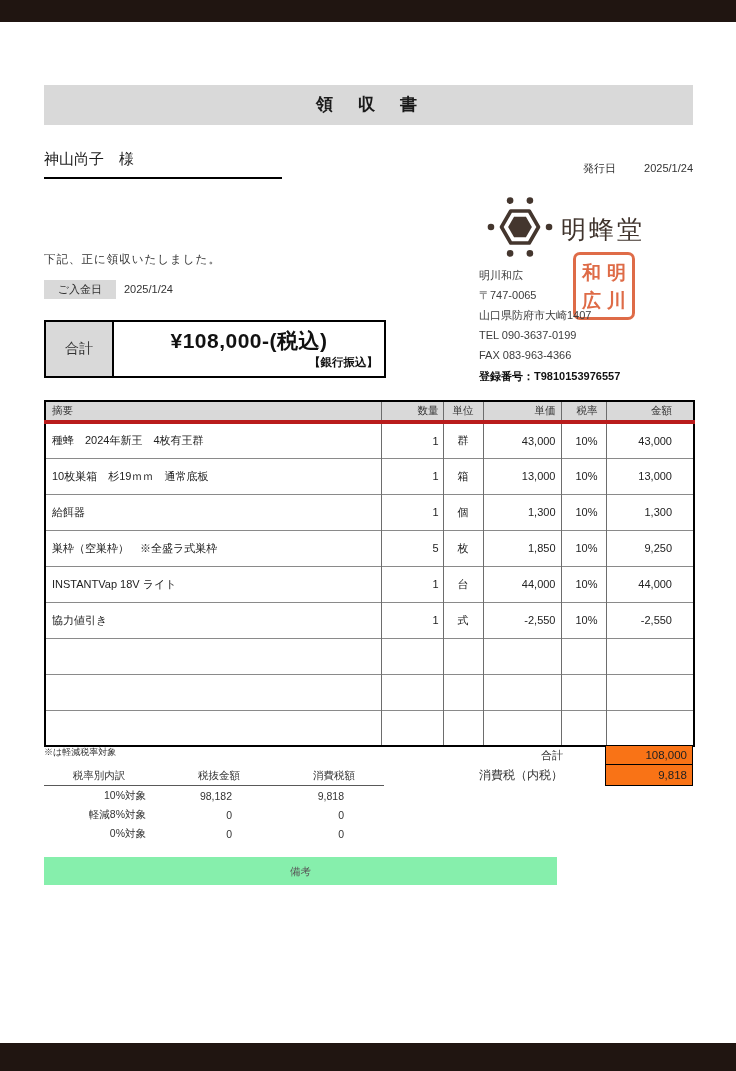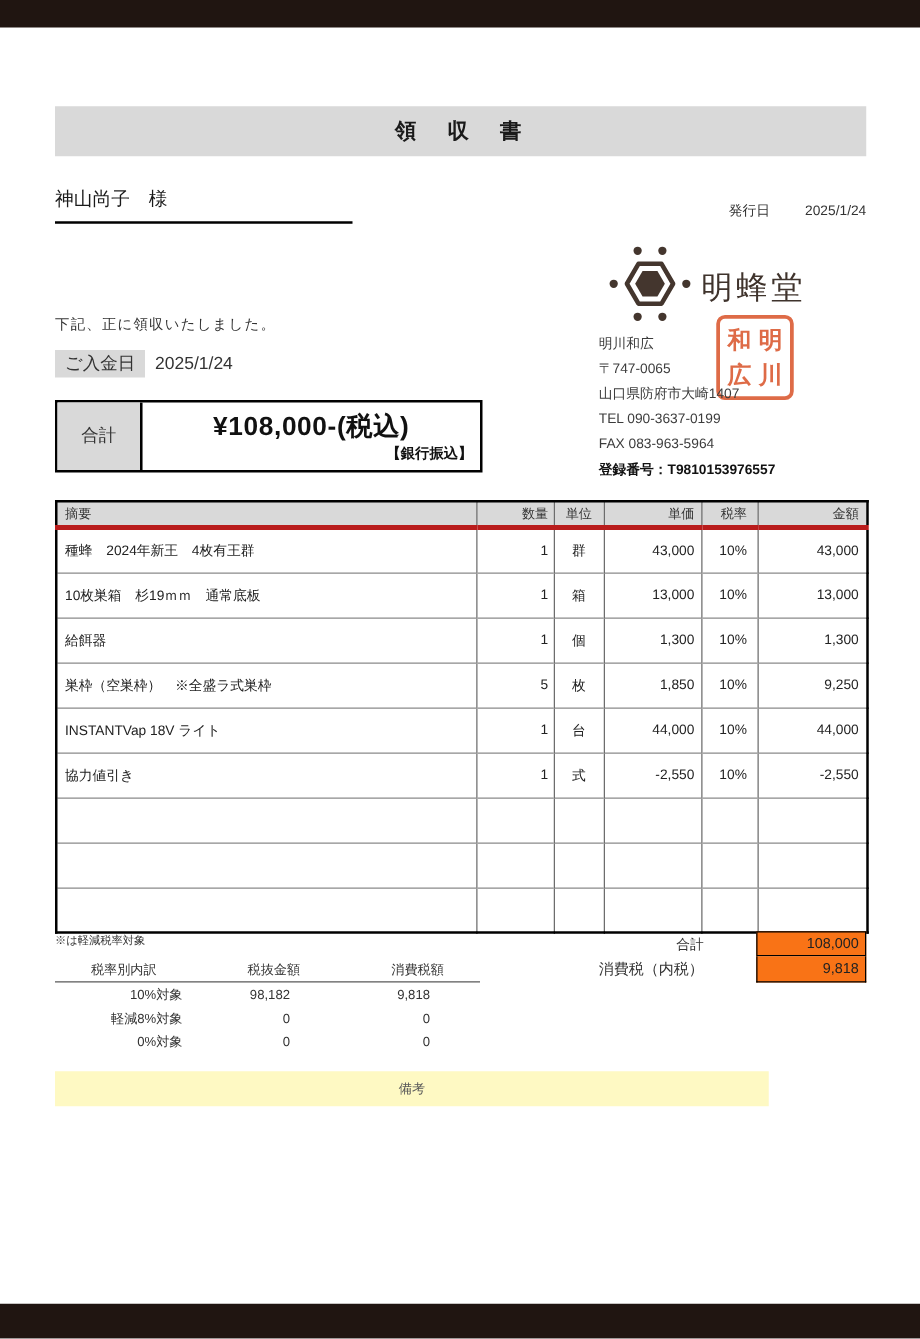--- a/index.html
+++ b/index.html
@@ -16,21 +16,21 @@
     font-size: 17px; font-weight: bold; letter-spacing: 4px; color: #1a1a1a; }
 
   .recipient { position: absolute; left: 44px; top: 150px; width: 238px;
     font-size: 15px; color: #1a1a1a; padding-bottom: 8px; border-bottom: 2px solid #000; }
 
   .issue { position: absolute; top: 161px; right: 43px; font-size: 11px; color: #333; }
   .issue .lbl { margin-right: 28px; }
 
   .statement { position: absolute; left: 44px; top: 228px; font-size: 11.5px; color: #333; letter-spacing: 1px; margin-top: 24px; }
 
-  .pay-date { position: absolute; left: 44px; top: 280px; font-size: 14px; color: #333; }
+  .pay-date { position: absolute; left: 44px; top: 280px; font-size: 11px; color: #333; }
   .pay-date .lbl { display: inline-block; background: #d9d9d9; width: 72px; text-align: center; padding: 2px 0; margin-right: 8px; }
 
   .total-box { position: absolute; left: 44px; top: 320px; width: 342px; height: 58px;
     border: 2px solid #000; display: flex; background: #fff; }
   .total-box .tlabel { width: 68px; background: #d9d9d9; border-right: 2px solid #000;
     display: flex; align-items: center; justify-content: center; font-size: 14px; color: #333; }
   .total-box .tbody { flex: 1; display: flex; flex-direction: column; justify-content: center; padding: 2px 6px 3px 6px; }
   .total-box .amount { text-align: center; font-size: 21px; font-weight: bold; color: #111; letter-spacing: 0.5px; }
   .total-box .method { text-align: right; font-size: 11.5px; font-weight: bold; color: #111; }
 
@@ -56,21 +56,21 @@
     height: 21px; border-bottom: 4px solid #b91c1c; }
   table.items td { height: 36px; font-size: 11px; color: #222; vertical-align: middle; }
   table.items td, table.items th { border-left: 1px solid #6d6d6d; }
   table.items td { border-top: 1px solid #8a8a8a; }
   table.items td:first-child, table.items th:first-child { border-left: none; }
   .col-desc  { width: 336px; text-align: left; padding-left: 6px; }
   .col-qty   { width: 62px;  text-align: right; padding-right: 4px; font-size: 11px; }
   .col-unit  { width: 40px;  text-align: center; font-size: 10px; }
   .col-price { width: 78px;  text-align: right; padding-right: 5px; font-size: 13px; }
   .col-tax   { width: 45px;  text-align: right; padding-right: 8px; font-size: 10px; }
-  .col-amt   { width: 88px;  text-align: right; padding-right: 6px; font-size: 13px; }
+  .col-amt   { width: 88px;  text-align: right; padding-right: 21px; font-size: 13px; }
   td.neg { color: #f93636; }
 
   
   .sum-row { position: absolute; left: 44px; width: 649px; display: flex; align-items: center; }
   .sum-total { top: 745px; height: 20px; }
   .sum-tax { top: 765px; height: 21px; }
   .sum-row .slabel { flex: 1; text-align: right; padding-right: 42px; font-size: 11px; color: #333; }
   .sum-tax .slabel { font-size: 12px; }
   .sum-row .sval { width: 88px; height: 100%; border: 1px solid #000; font-size: 11.5px;
     display: flex; align-items: center; justify-content: flex-end; padding-right: 5px; color: #222; background: #f97316; }
@@ -82,22 +82,22 @@
   .breakdown { position: absolute; left: 44px; top: 766px; width: 340px; font-size: 10.5px; color: #333; }
   .bd-row { display: flex; height: 19px; align-items: center; }
   .bd-head { border-bottom: 1px solid #595959; height: 20px; }
   .bd-c1 { width: 110px; text-align: center; }
   .bd-c2 { width: 130px; text-align: center; }
   .bd-c3 { width: 100px; text-align: center; }
   .bd-row.vals .bd-c1 { text-align: right; padding-right: 4px; width: 106px; }
   .bd-row.vals .bd-c2 { text-align: right; padding-right: 24px; width: 106px; }
   .bd-row.vals .bd-c3 { text-align: right; padding-right: 6px; width: 94px; }
 
-  .remarks-bar { position: absolute; left: 44px; top: 857px; width: 571px; height: 28px;
-    background: #fef9c3; text-align: center; line-height: 28px; font-size: 10.5px; color: #595959; }
+  .remarks-bar { position: absolute; left: 44px; top: 857px; width: 513px; height: 28px;
+    background: #86efac; text-align: center; line-height: 28px; font-size: 10.5px; color: #595959; }
 </style>
 </head>
 <body>
 
 <div class="page">
 
   <div class="bar-dark bar-top"></div>
 
   <div class="title-bar">領　収　書</div>
 
@@ -142,21 +142,21 @@
       <span>明</span>
       <span>広</span>
       <span>川</span>
     </div>
 
   <div class="company">
     <div>明川和広</div>
     <div>〒747-0065</div>
     <div>山口県防府市大崎1407</div>
     <div>TEL 090-3637-0199</div>
-    <div>FAX 083-963-5964</div>
+    <div>FAX 083-963-4366</div>
     <div class="reg">登録番号：T9810153976557</div>
   </div>
 
   <table class="items">
     <thead>
       <tr id="items-head">
           <th class="col-desc">摘要</th>
           <th class="col-qty">数量</th>
           <th class="col-unit">単位</th>
           <th class="col-price">単価</th>

